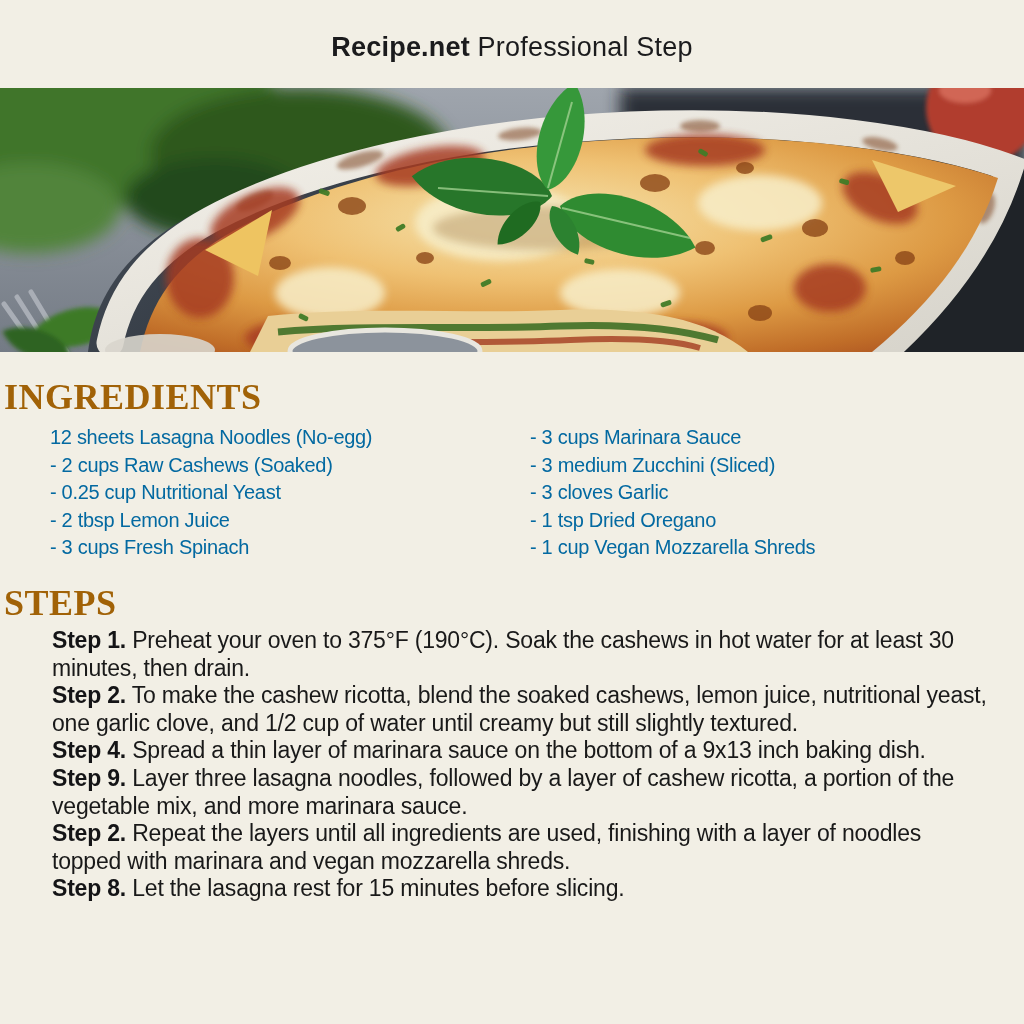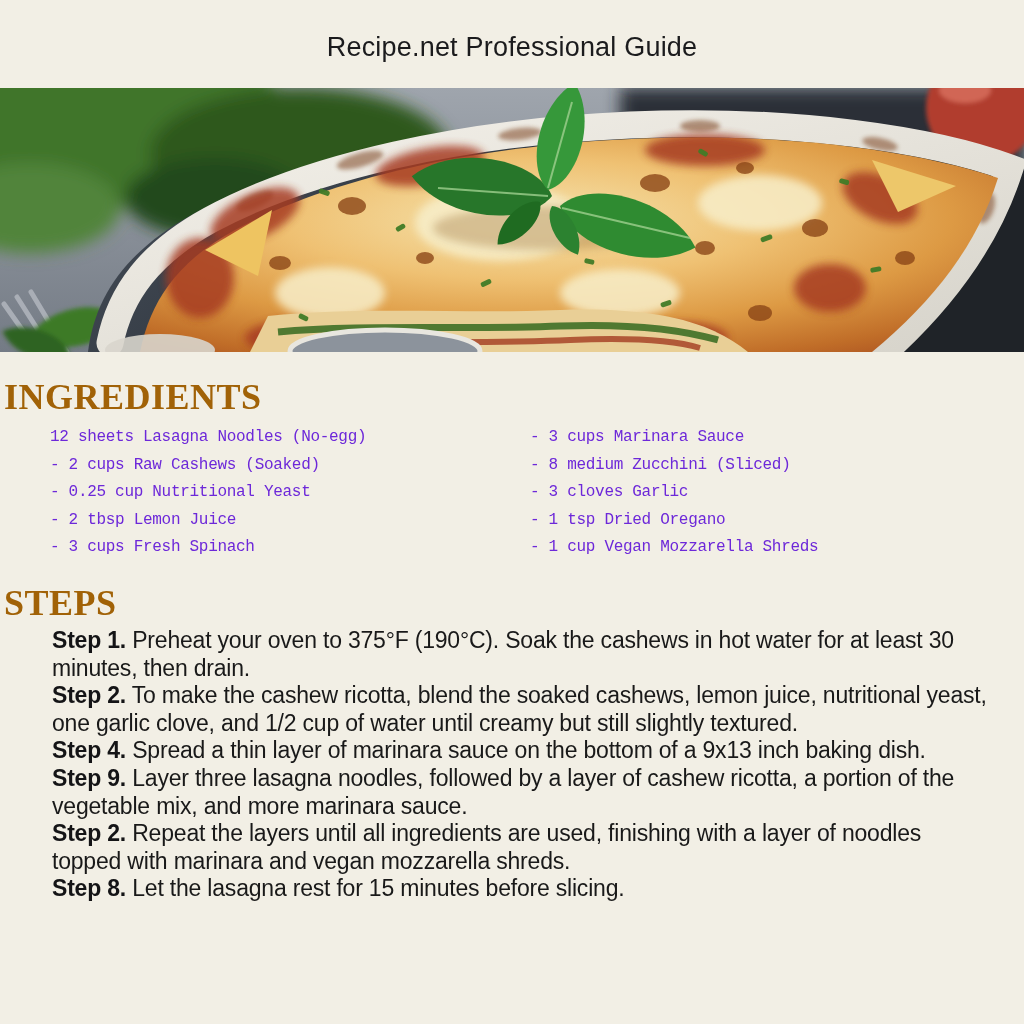--- a/index.html
+++ b/index.html
@@ -6,53 +6,53 @@
   body{
     width:1024px;height:1024px;position:relative;overflow:hidden;
     background:#f2efe5;
     font-family:"Liberation Sans","DejaVu Sans",sans-serif;
     color:#1a1a1c;
   }
   .header{
     position:absolute;top:32px;left:0;width:1024px;
     text-align:center;font-size:27px;letter-spacing:.2px;color:#1b1b1d;
   }
-  .header .brand{font-weight:normal;}
+  .header .brand{font-weight:bold;}
   .photo{
     position:absolute;top:88px;left:0;width:1024px;height:264px;overflow:hidden;
   }
   .photo svg{display:block;}
   .serif-heading{
     position:absolute;left:0;width:1024px;margin:4px;text-align:left;
     font-family:"Liberation Serif","DejaVu Serif",serif;
     font-weight:bold;font-size:36px;letter-spacing:.5px;color:#a16207;
   }
   .ingredients-heading{top:372px;}
   .steps-heading{top:578px;}
   .ingredients-cols{
     position:absolute;top:424px;left:0;width:1024px;display:flex;
   }
   .col{width:430px;margin-left:50px;}
   .col.right{width:480px;}
   .ingredient-item{
-    font-size:16px;line-height:27.6px;letter-spacing:-.3px;white-space:nowrap;color:#6d28d9;font-family:Liberation Mono, monospace;
+    font-size:20px;line-height:27.6px;letter-spacing:-.3px;white-space:nowrap;color:#0369a1;
   }
   .steps-list{
     position:absolute;top:627px;left:52px;width:937px;
   }
   .step-item{
     font-size:23px;line-height:27.6px;letter-spacing:-.2px;color:#191919;
   }
   .step-item strong{font-weight:bold;color:#141416;}
 </style>
 </head>
 <body>
 
 <div class="header">
-  <span class="brand">Recipe.net</span><span> Professional Guide</span>
+  <span class="brand">Recipe.net</span><span> Professional Step</span>
 </div>
 
 <div class="photo">
   <svg width="1024" height="264" viewBox="0 0 1024 264" preserveAspectRatio="none">
     <defs>
       <linearGradient id="counter" x1="0" y1="0" x2="0" y2="1">
         <stop offset="0" stop-color="#9fa5ad"></stop>
           <stop offset="1" stop-color="#747b85"></stop>
       </linearGradient>
       <linearGradient id="dishDark" x1="0" y1="0" x2="1" y2="0.35">
@@ -213,21 +213,21 @@
 <div class="ingredients-cols">
   <div class="col">
       <div class="ingredient-item">12 sheets Lasagna Noodles (No-egg)</div>
       <div class="ingredient-item">- 2 cups Raw Cashews (Soaked)</div>
       <div class="ingredient-item">- 0.25 cup Nutritional Yeast</div>
       <div class="ingredient-item">- 2 tbsp Lemon Juice</div>
       <div class="ingredient-item">- 3 cups Fresh Spinach</div>
     </div>
   <div class="col right">
       <div class="ingredient-item">- 3 cups Marinara Sauce</div>
-      <div class="ingredient-item">- 8 medium Zucchini (Sliced)</div>
+      <div class="ingredient-item">- 3 medium Zucchini (Sliced)</div>
       <div class="ingredient-item">- 3 cloves Garlic</div>
       <div class="ingredient-item">- 1 tsp Dried Oregano</div>
       <div class="ingredient-item">- 1 cup Vegan Mozzarella Shreds</div>
     </div>
 </div>
 
 <h2 class="serif-heading steps-heading">STEPS</h2>
 
 <div class="steps-list">
     <div class="step-item"><strong>Step 1.</strong> Preheat your oven to 375°F (190°C). Soak the cashews in hot water for at least 30 minutes, then drain.</div>

